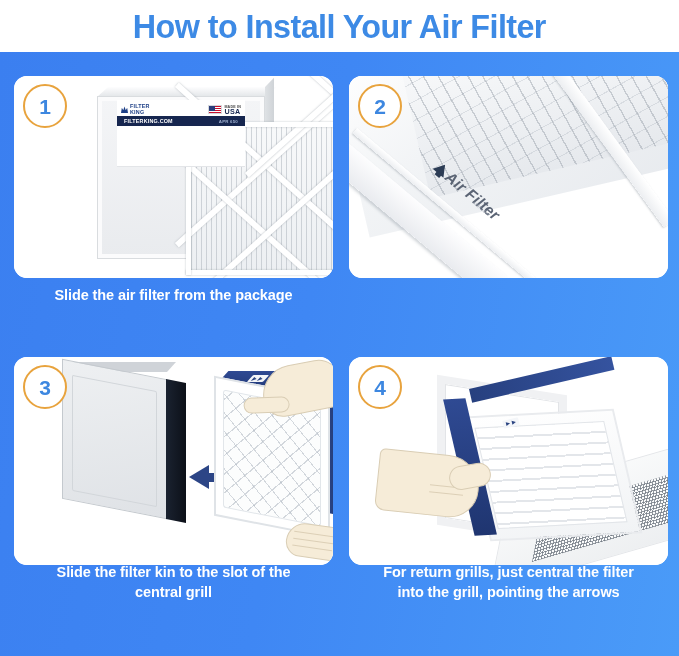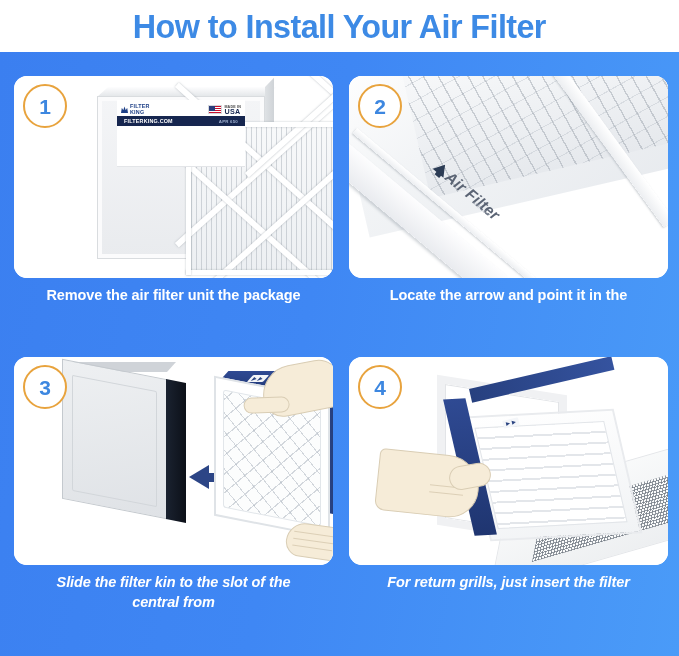--- a/index.html
+++ b/index.html
@@ -51,21 +51,21 @@
     font-size:21px; font-weight:bold; color:#3d87e0;
     font-family:"Liberation Sans", sans-serif; line-height:1;
   }
 
   .caption {
     position:absolute; left:0; width:319px;
     text-align:center; color:#ffffff; font-weight:bold;
     font-size:14.5px; line-height:20px; letter-spacing:-0.1px;
   }
   .cell.c1 .caption, .cell.c2 .caption { top:209px; }
-  .cell.c3 .caption, .cell.c4 .caption { top:215px;font-style:italic; }
+  .cell.c3 .caption, .cell.c4 .caption { top:205px; }
 
   
   .p1 { position:absolute; inset:0; background:#fff; }
   .filt-photo {
     position:absolute; left:83px; top:20px; width:168px; height:163px;
     background:linear-gradient(180deg,#f4f5f7,#e9ebee);
     border:1px solid #d9dcdf;
     box-shadow:inset 0 0 0 4px #fbfbfc;
   }
   .filt-top {
@@ -402,21 +402,21 @@
                 <b>FILTERKING.COM</b>
                 <i>APR 650</i>
               </div>
             </div>
           </div>
         </div>
         <div class="badge">
           <span>1</span>
         </div>
         <div class="caption">
-          <div>Remove the air filter unit the package</div>
+          <div>Slide the air filter from the package</div>
         </div>
       </div>
 
       <div class="cell c2">
         <div class="card">
           <div class="p2">
             <div class="p2-bg"></div>
             <div class="p2-pleats"></div>
 
             <div class="p2-rail r3"></div>
@@ -427,21 +427,20 @@
                 <s></s>
             </div>
             <div class="p2-txt">Air Filter</div>
             <div class="p2-sub">AIRFLOW</div>
           </div>
         </div>
         <div class="badge">
           <span>2</span>
         </div>
         <div class="caption">
-          <div>Locate the arrow and point it in the</div>
         </div>
       </div>
 
       <div class="cell c3">
         <div class="card">
           <div class="p3">
             <div class="unit-edge2"></div>
             <div class="unit-face"></div>
             <div class="unit-inner"></div>
             <div class="unit-edge"></div>
@@ -463,21 +462,21 @@
             <div class="hand-bot">
                 <i></i>
               </div>
           </div>
         </div>
         <div class="badge">
           <span>3</span>
         </div>
         <div class="caption">
           <div>Slide the filter kin to the slot of the</div>
-          <div>central from</div>
+          <div>central grill</div>
         </div>
       </div>
 
       <div class="cell c4">
         <div class="card">
           <div class="p4">
             <div class="ceil-hole"></div>
             <div class="ceil-frame"></div>
             <div class="ceil-panel"></div>
             <div class="ceil-mesh"></div>
@@ -492,19 +491,20 @@
             </div>
             <div class="hand4">
                 <i></i>
               </div>
           </div>
         </div>
         <div class="badge">
           <span>4</span>
         </div>
         <div class="caption">
-          <div>For return grills, just insert the filter</div>
+          <div>For return grills, just central the filter</div>
+          <div>into the grill, pointing the arrows</div>
         </div>
       </div>
 
     </div>
   </div>
 </div>
 
 </body></html>

